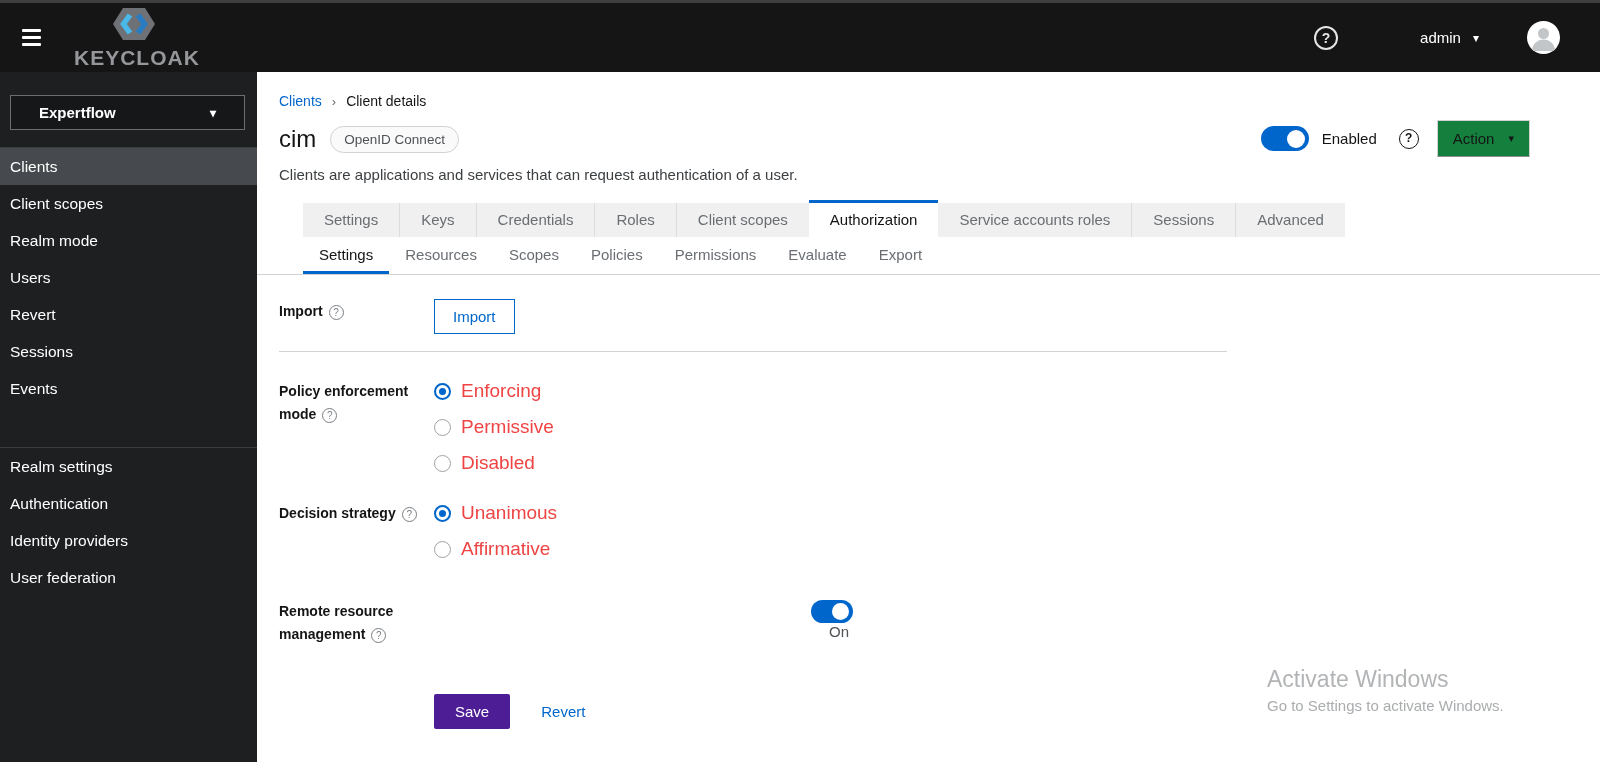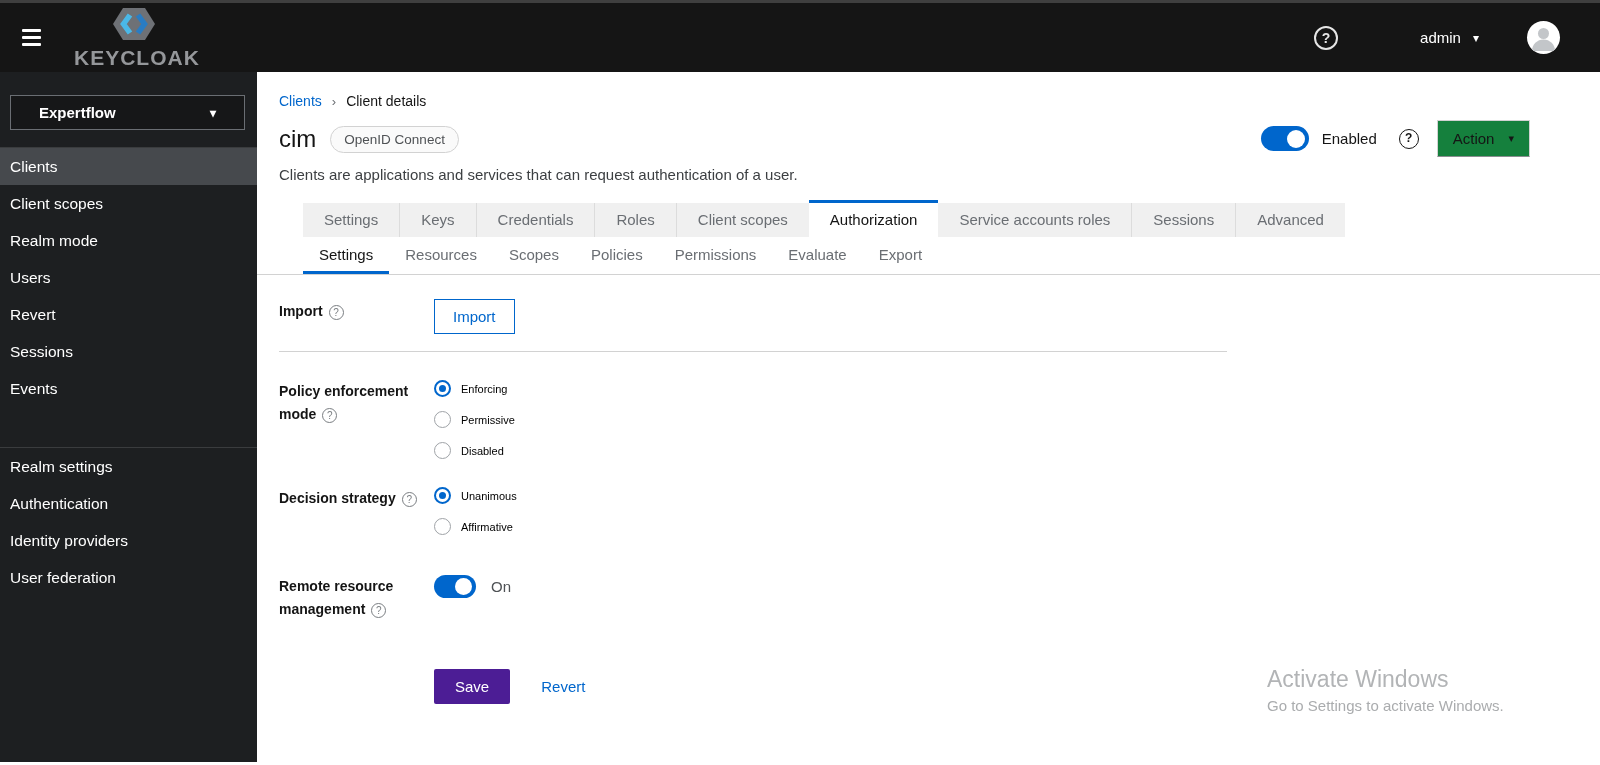--- a/index.html
+++ b/index.html
@@ -98,24 +98,24 @@
   .btn-outline { background:#fff; border:1px solid #0066cc; color:#0066cc; font-size:15px;
                  padding:8px 18px; cursor:pointer; }
   .form-divider { border:none; border-top:1px solid #d2d2d2; margin:17px 0 26px 0; width:948px; }
   .radio-group { display:flex; flex-direction:column; gap:14px; padding-top:2px; }
   .radio-opt { display:flex; align-items:center; cursor:pointer; }
   .rdot { width:17px; height:17px; border-radius:50%; border:1px solid #9fa3a7; background:#fff;
           position:relative; flex-shrink:0; }
   .radio-opt.checked .rdot { border:2px solid #0066cc; }
   .radio-opt.checked .rdot::after { content:""; position:absolute; left:50%; top:50%;
           width:7px; height:7px; margin:-3.5px 0 0 -3.5px; border-radius:50%; background:#0066cc; }
-  .radio-opt span.rtext { margin-left:10px; font-size:11px; color:#000000; }
+  .radio-opt span.rtext { margin-left:10px; font-size:19px; color:#ef4444; }
   .section-space { height:26px; }
   .section-space-lg { height:40px; }
-  .toggle-row { display:flex; align-items:center; }
+  .toggle-row { display:flex; align-items:center;flex-direction:column; }
   .switch-sm { width:42px; height:23px; border-radius:12px; background:#0066cc; border:none;
                position:relative; cursor:pointer; }
   .switch-sm .knob { position:absolute; top:3px; right:4px; width:17px; height:17px;
                      border-radius:50%; background:#fff; }
   .toggle-state { margin-left:15px; font-size:15px; color:#4f5255; }
   .actions-row { margin:48px 0 0 155px; display:flex; align-items:center; }
   .btn-primary { background:#4c1d95; color:#fff; border:none; font-size:15px;
                  padding:9px 21px; border-radius:2px; cursor:pointer; }
   .btn-link { background:none; border:none; color:#0066cc; font-size:15px; margin-left:31px;
               cursor:pointer; }

